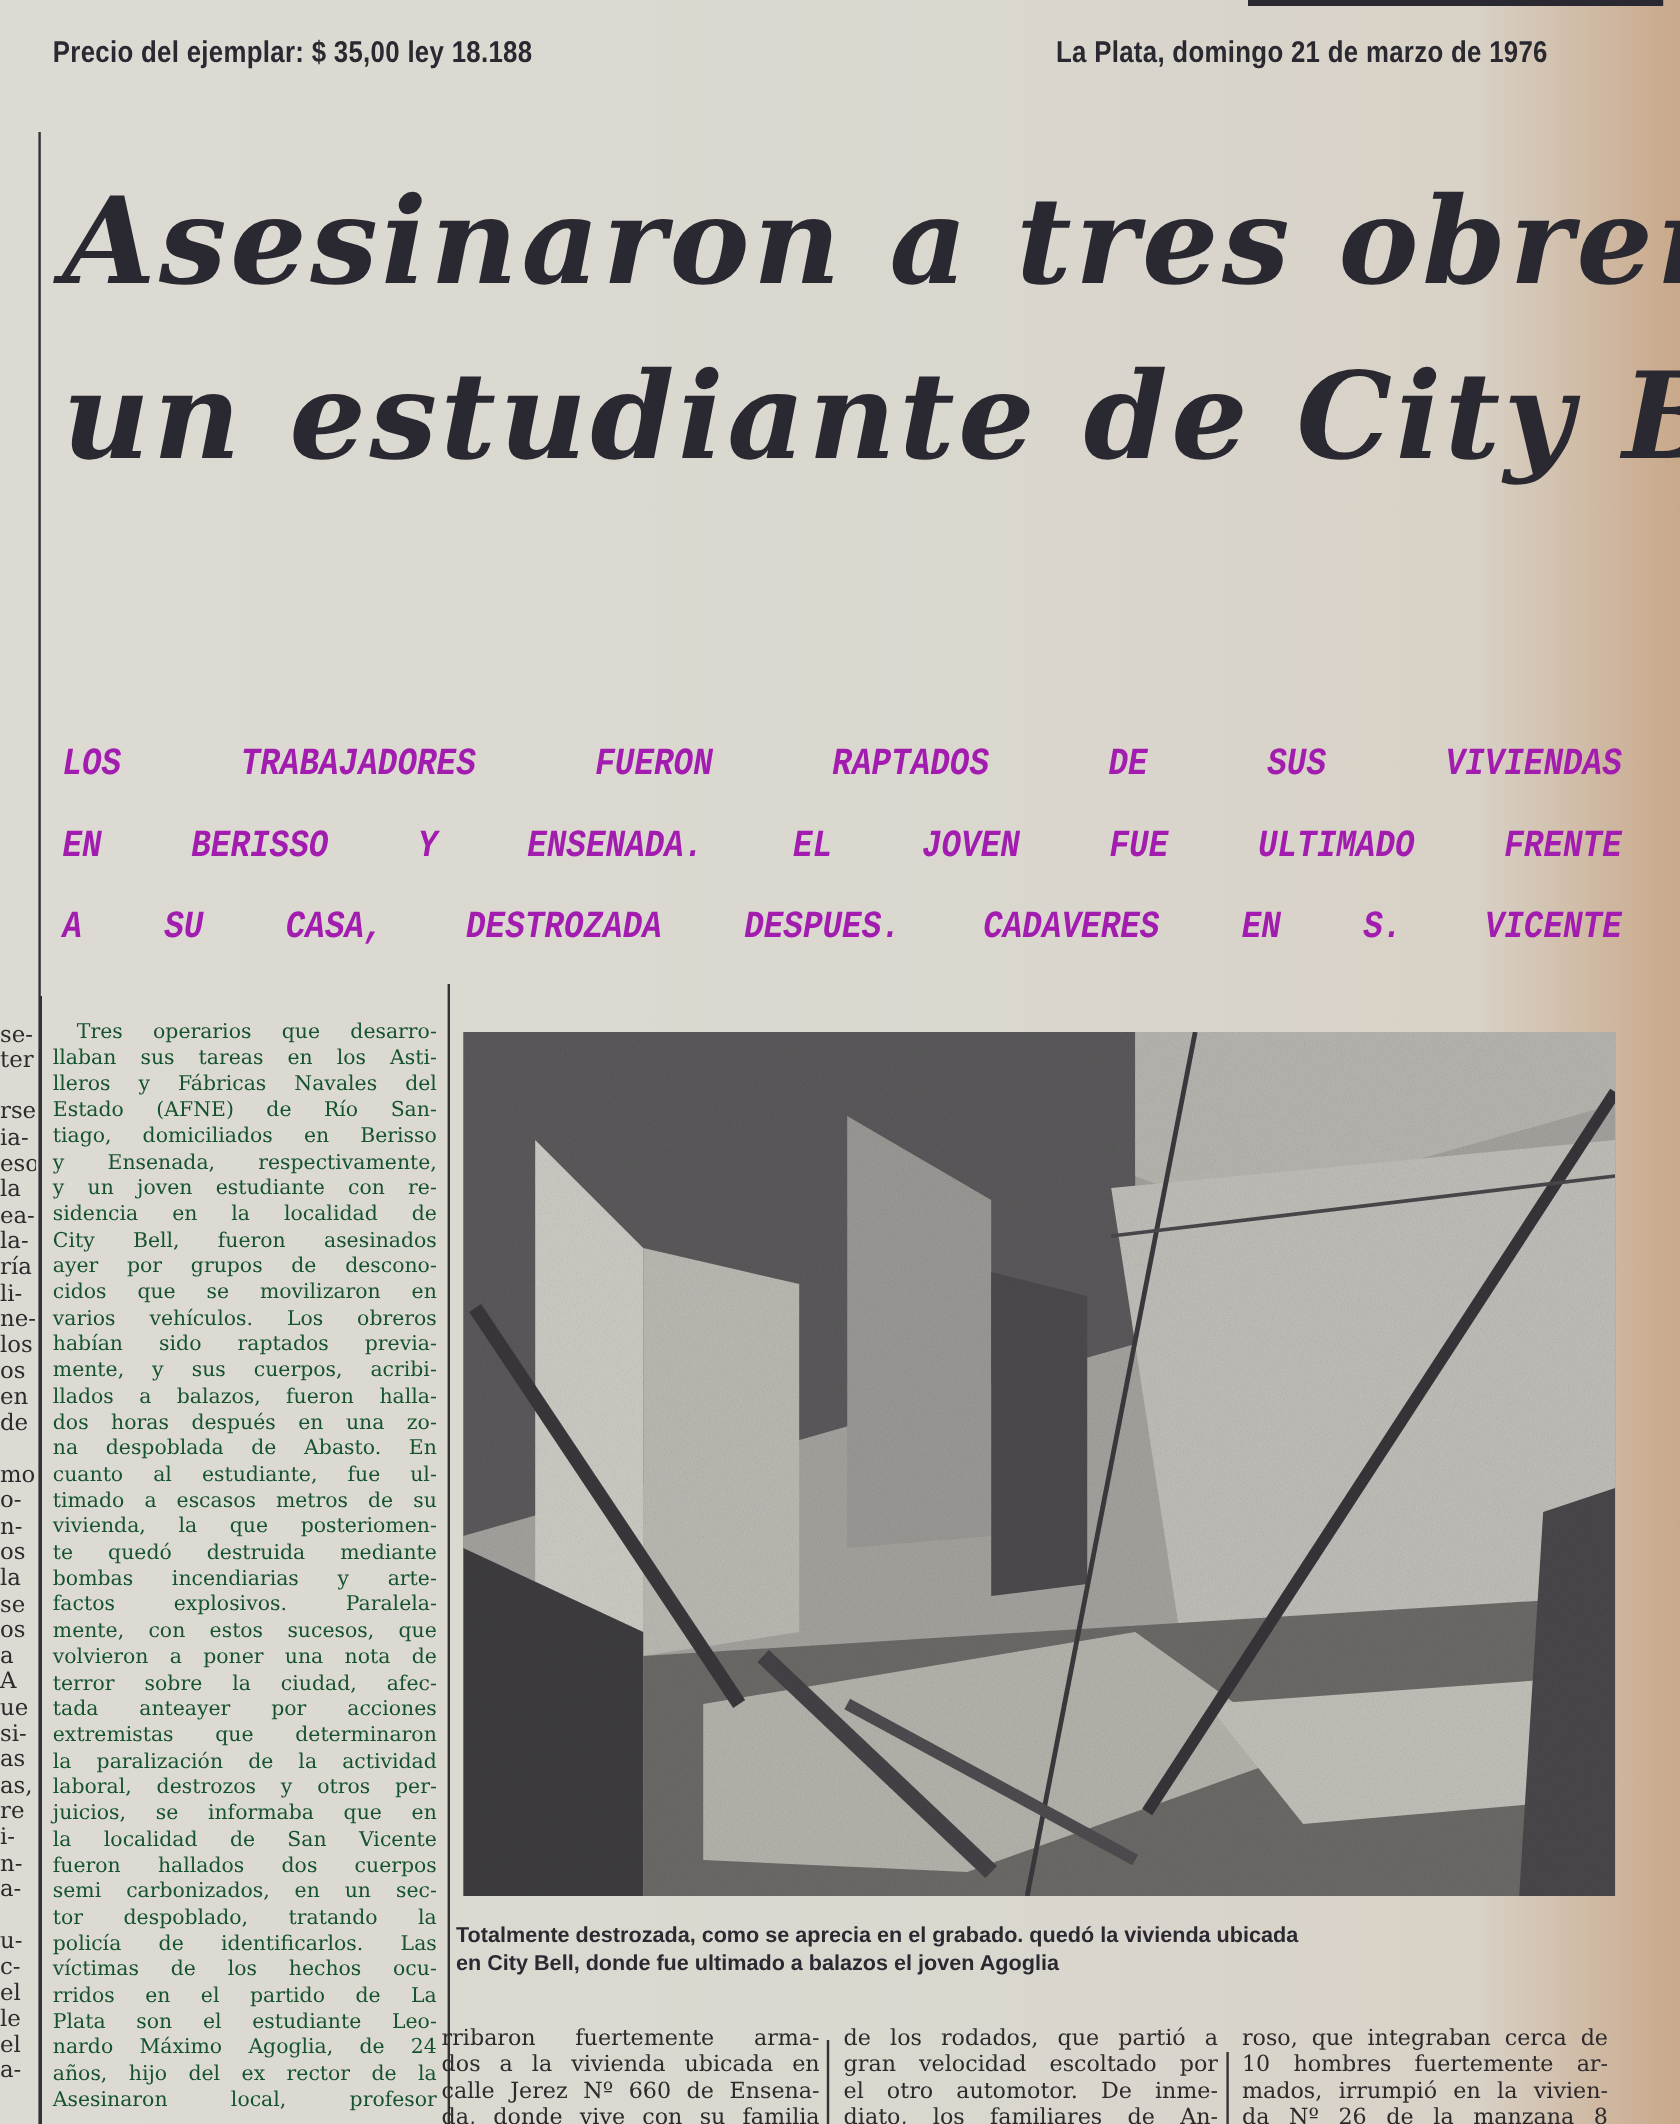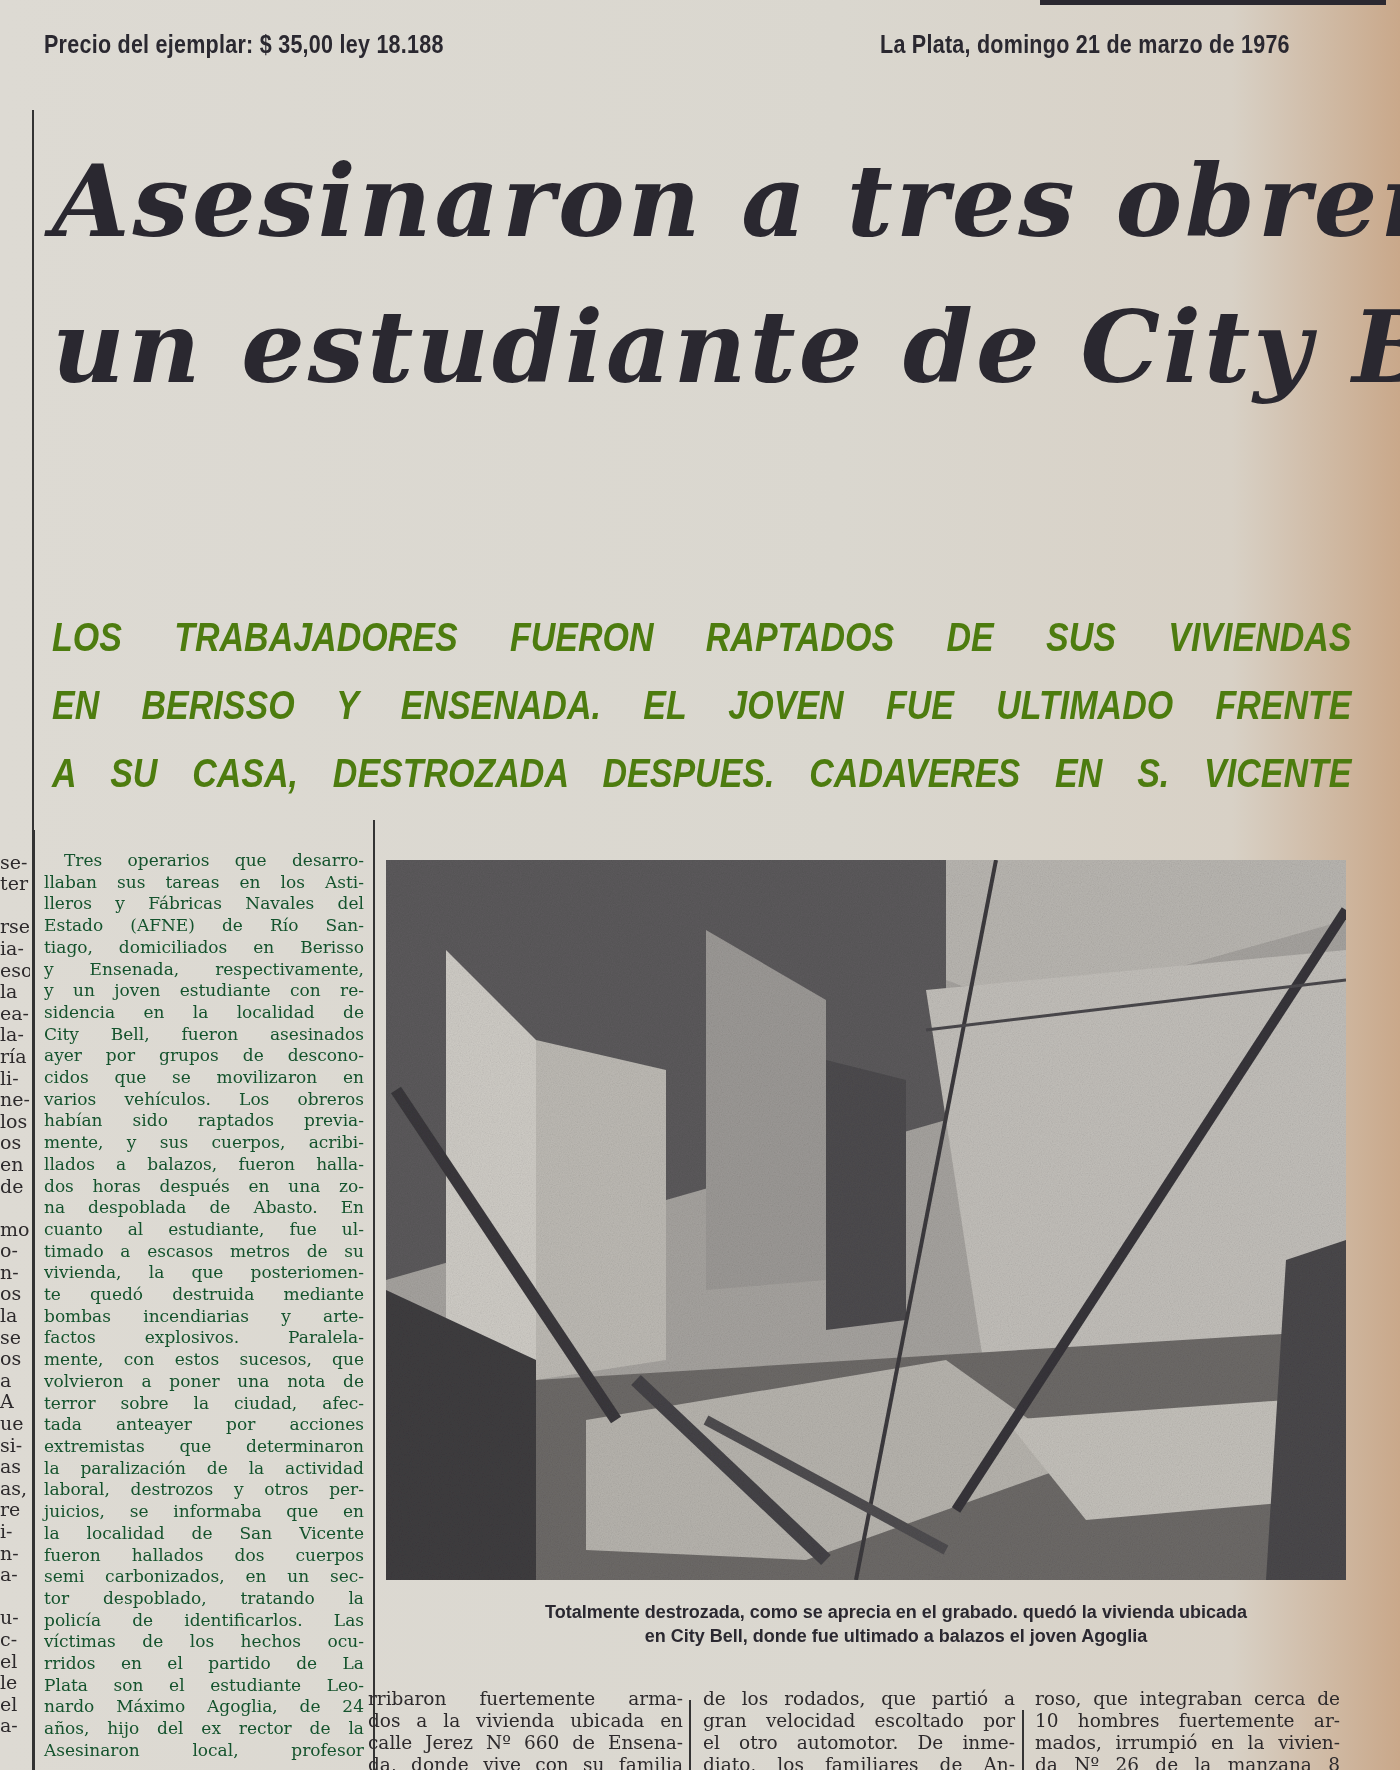--- a/index.html
+++ b/index.html
@@ -22,42 +22,42 @@
   .left-rule { left: 32px; top: 110px; width: 2px; height: 1660px; background: #333; }
   .headline {
     left: 52px; top: 128px; width: 1310px;
     font-family: "DejaVu Serif", serif; font-style: italic; font-weight: bold;
     font-size: 100px; line-height: 146px; color: #2a2830;
     letter-spacing: 3px;
   }
   .headline .line { display: block; white-space: nowrap; text-align: justify; text-align-last: justify; }
   .deck {
     left: 52px; top: 603px; width: 1300px;
-    font-family: Liberation Sans, sans-serif; font-style: italic; font-weight: bold;
-    font-size: 40px; line-height: 68px; color: #4d7c0f;
+    font-family: Liberation Mono, monospace; font-style: italic; font-weight: bold;
+    font-size: 32px; line-height: 68px; color: #a21caf;
   }
   .deck .line { display: block; white-space: nowrap; text-align: justify; text-align-last: justify; transform: scaleX(0.85); transform-origin: left; width: 117.6%; }
   .frag-col {
     left: 0; top: 830px; width: 30px; font-size: 19px; line-height: 21.6px;
     color: #2d2a2c; font-family: "DejaVu Serif", serif;
   }
   .frag-col div { white-space: nowrap; overflow: hidden; }
   .col-rule2 { left: 33px; top: 830px; width: 2px; height: 940px; background: #333; }
   .body-col {
     left: 44px; top: 850px; width: 320px;
     font-family: "DejaVu Serif", serif; font-size: 17px; line-height: 21.7px; color: #14532d;
   }
   .body-col div { white-space: nowrap; text-align: justify; text-align-last: justify; }
   .col-rule3 { left: 373px; top: 820px; width: 2px; height: 950px; background: #333; }
   .photo {
     left: 386px; top: 860px; width: 960px; height: 720px;
     background: #8e8b88; overflow: hidden;
   }
   .caption {
-    left: 396px; top: 1600px; width: 1000px; text-align: center;
+    left: 380px; top: 1600px; width: 1000px; text-align: left;
     font-family: "Liberation Sans", sans-serif; font-weight: bold;
     font-size: 18px; line-height: 24px; color: #2a2830;
   }
   .bottom-col {
     top: 1688px; font-family: "DejaVu Serif", serif; font-size: 18.5px;
     line-height: 22px; color: #2d2a2c;
   }
   .bottom-col div { white-space: nowrap; text-align: justify; text-align-last: justify; }
   .bc1 { left: 368px; width: 315px; }
   .bc2 { left: 703px; width: 312px; }

